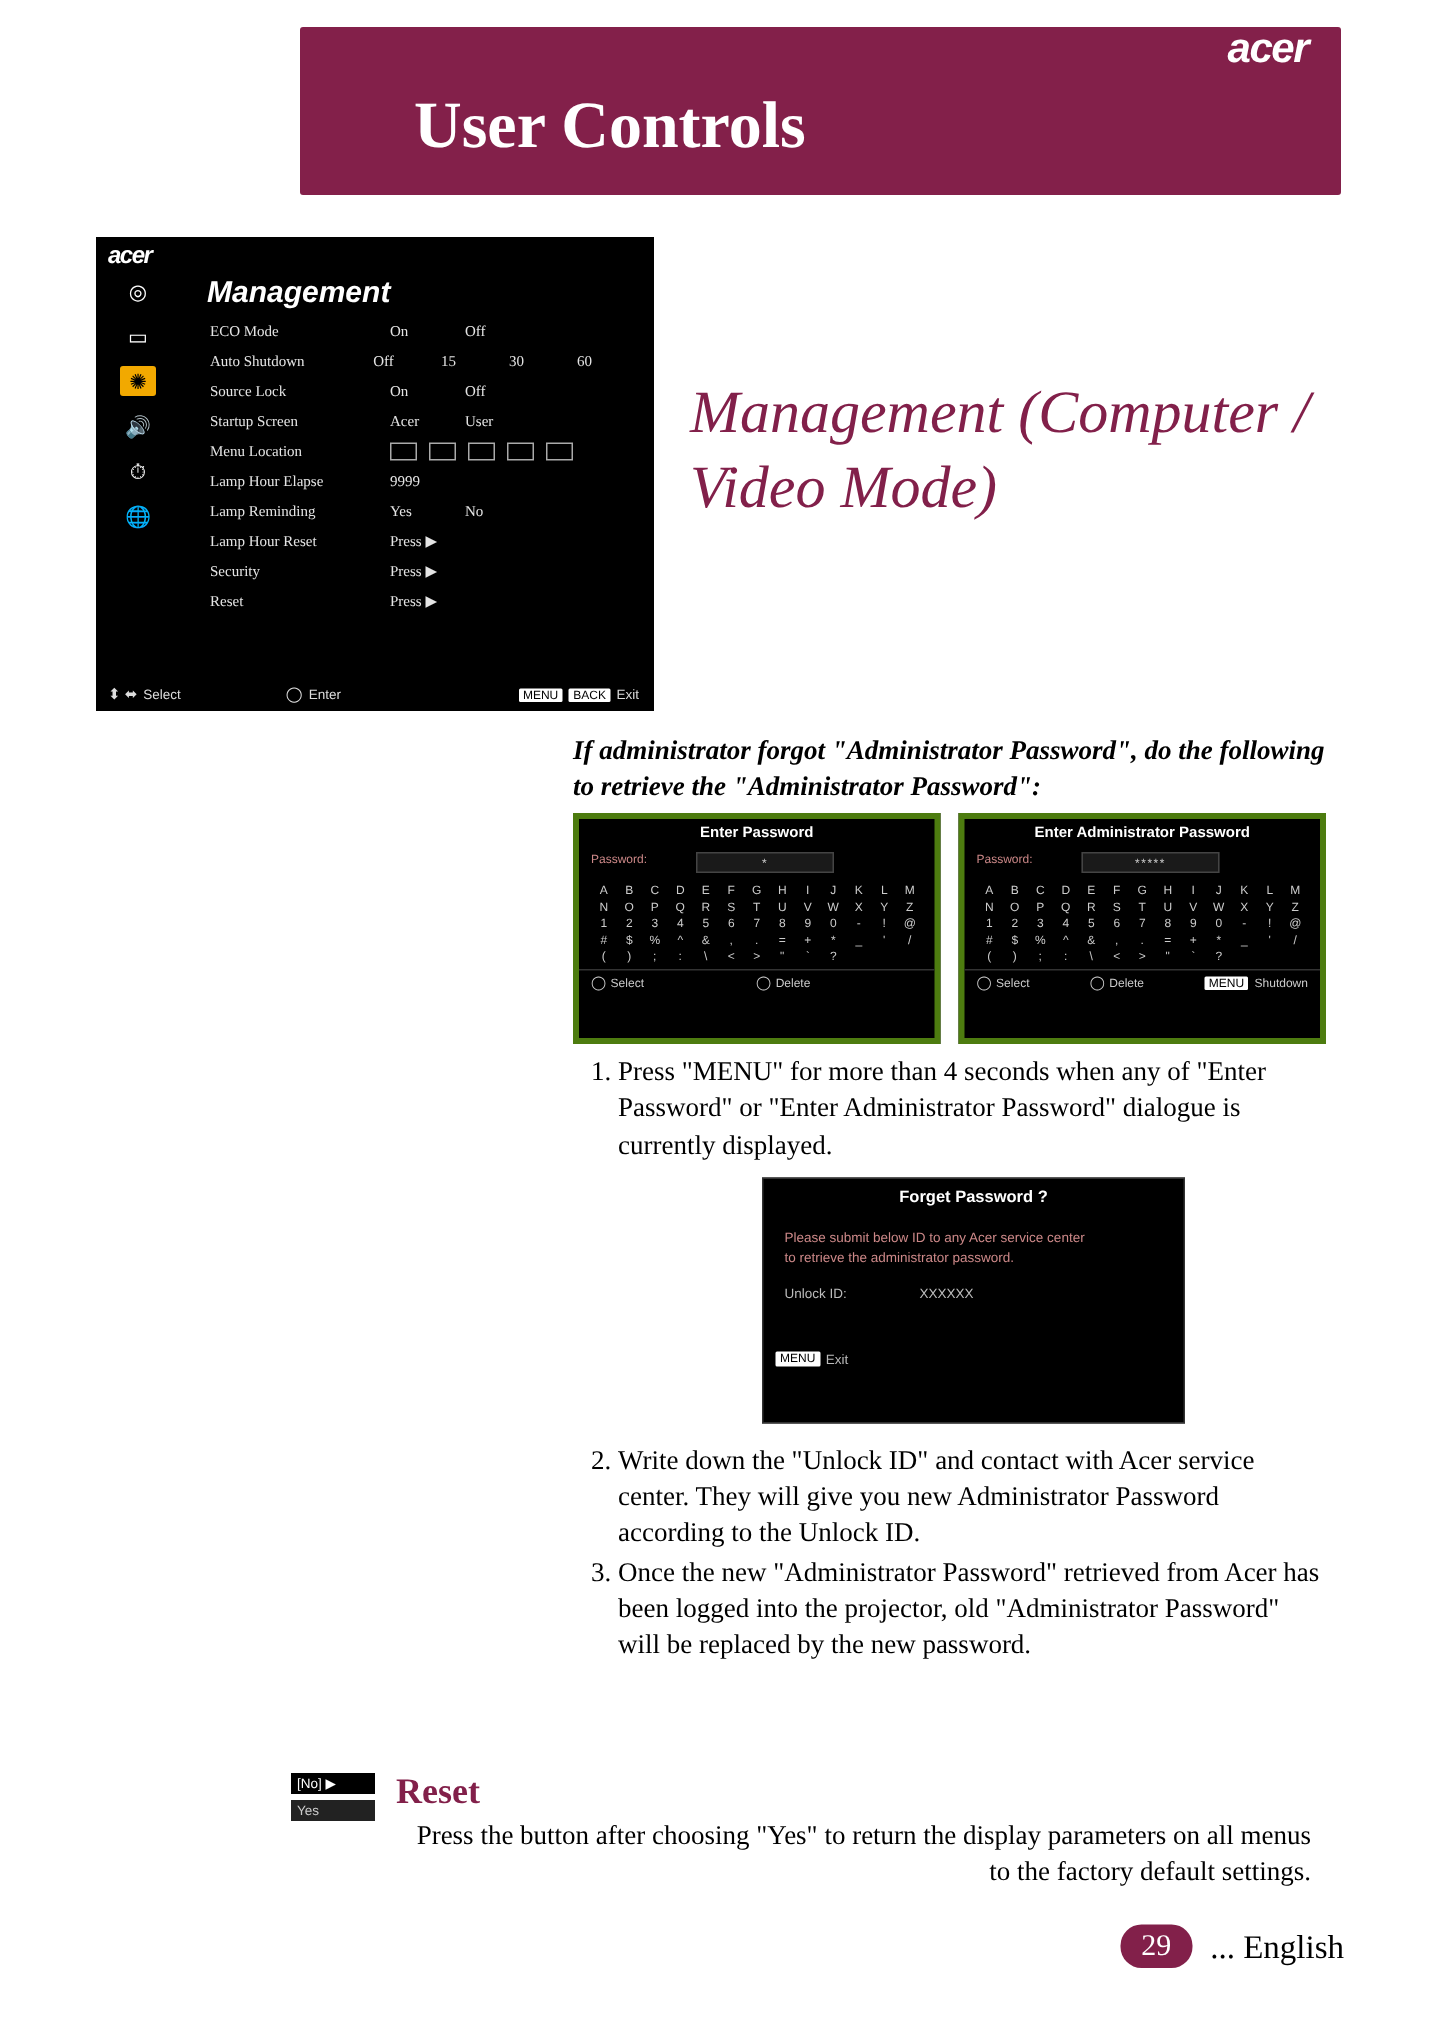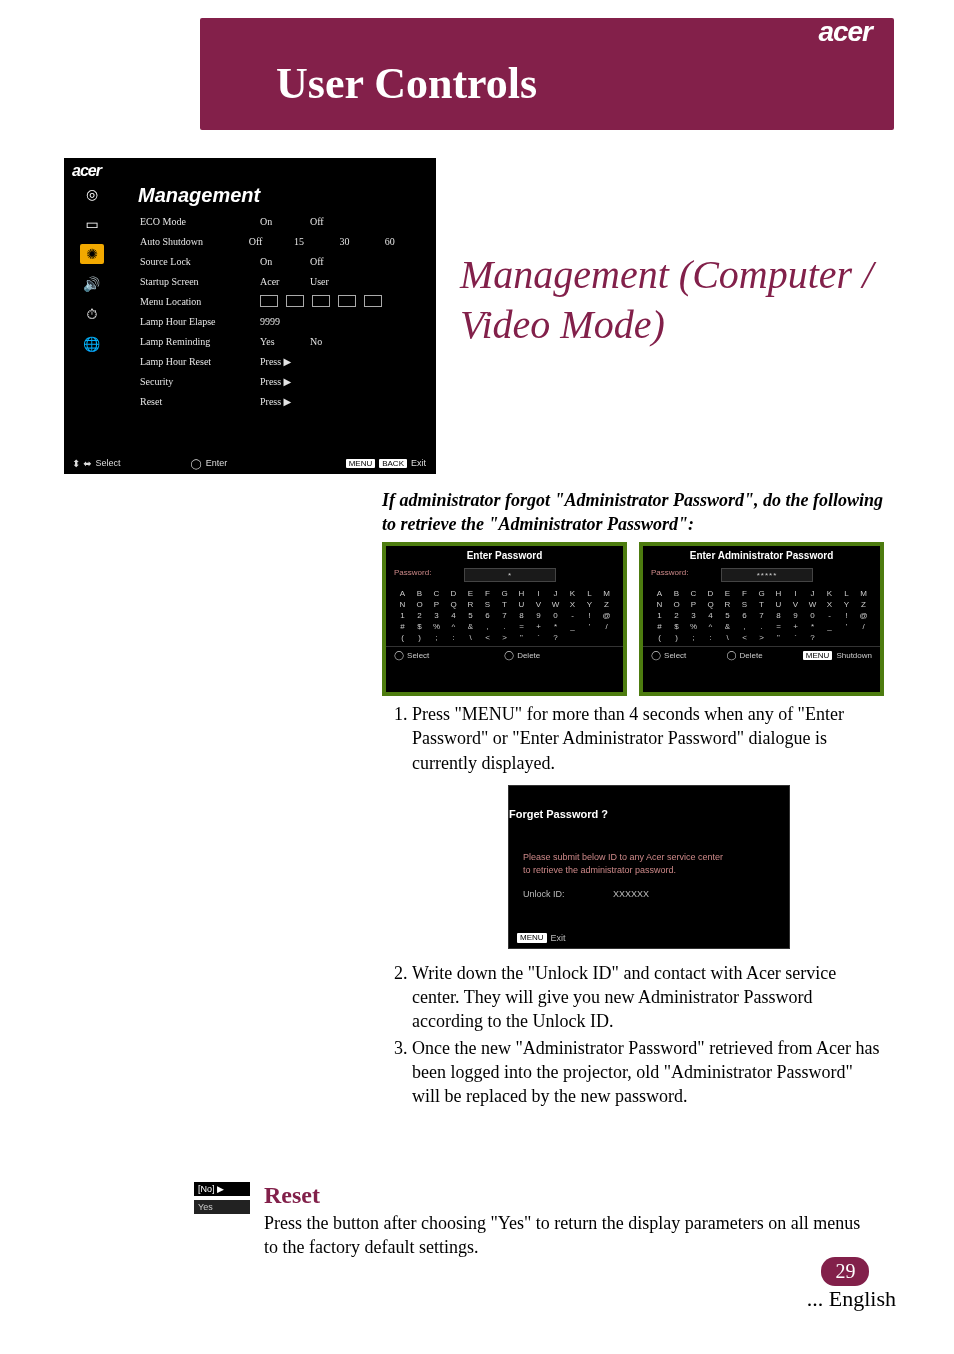--- a/index.html
+++ b/index.html
@@ -229,23 +229,24 @@
     height: 164px;
     background: #000;
     color: #bbb;
     font-family: Arial, sans-serif;
     font-size: 9px;
     border: 1px solid #333;
     box-sizing: border-box;
   }
   .fp-title {
     color: #fff;
+    text-align: center;
     font-weight: bold;
     font-size: 11px;
-    padding: 21px 0;
+    padding: 5px 0;
   }
   .fp-msg { color: #c88; padding: 8px 14px 4px 14px; line-height: 1.5; }
   .fp-row { display: flex; padding: 6px 14px; }
   .fp-row .lbl2 { width: 90px; }
   .fp-foot { padding: 26px 8px 4px 8px; display: flex; align-items: center; }
   .reset-block {
     position: absolute;
     left: 194px;
     top: 1182px;
     width: 690px;
@@ -277,28 +278,28 @@
     margin: 0 0 2px 0;
     color: #82204a;
     font-size: 24px;
     font-weight: bold;
   }
   .reset-content p {
     margin: 0;
     font-size: 18px;
     line-height: 1.35;
     width: 610px;
+    text-align: right;
   }
   .footer {
     position: absolute;
     bottom: 42px;
     right: 58px;
     display: flex;
     align-items: center;
-    flex-direction: column;
   }
   .pagenum {
     background: #82204a;
     color: #fff;
     font-size: 20px;
     padding: 3px 14px;
     border-radius: 14px;
     margin-right: 12px;
   }
   .lang { font-size: 22px; }

